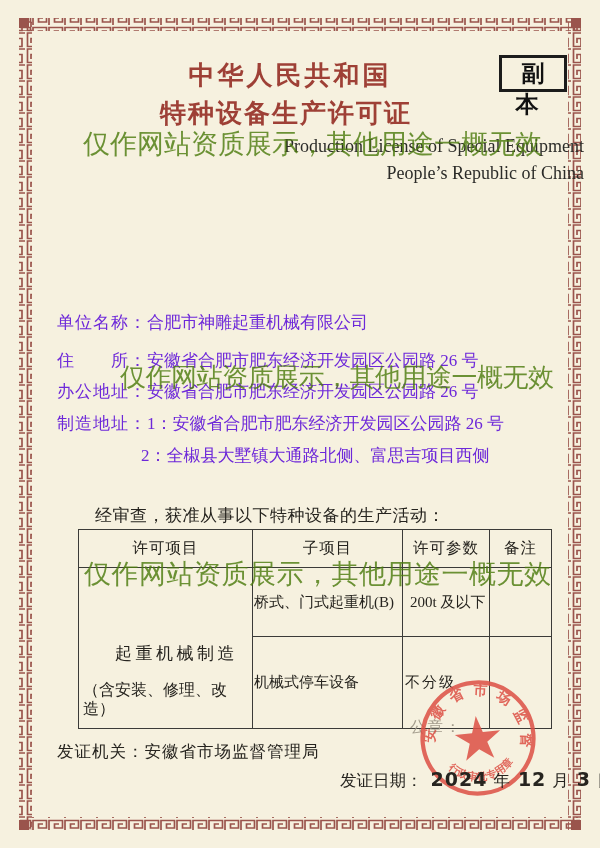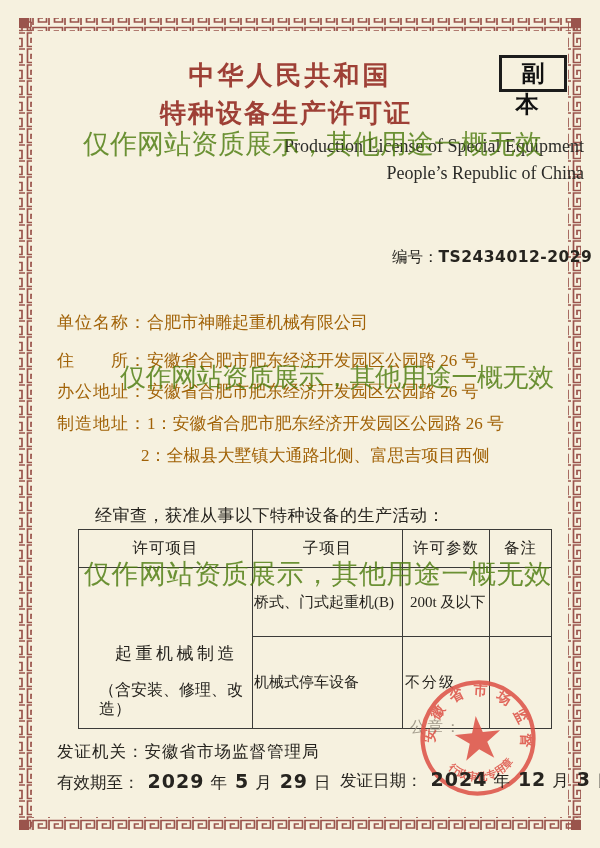--- a/index.html
+++ b/index.html
@@ -16,40 +16,40 @@
                font-size:26px; font-weight:700; letter-spacing:3px; color:#9e4036; }
   .title-cn2 { position:absolute; left:0; top:96px; width:572px; text-align:center;
                font-size:26px; font-weight:700; letter-spacing:2px; color:#9e4036; }
   .title-en  { position:absolute; left:0; width:584px; text-align:right;
                font-size:18px; color:#2b2b28; }
   .en1 { top:136px; } .en2 { top:163px; }
 
   .license-no { position:absolute; left:392px; top:247px; font-size:15.5px; white-space:nowrap; }
   .license-no .num { letter-spacing:0.5px; }
 
-  .row { position:absolute; left:57px; font-size:17px; white-space:nowrap; color:#a16207; }
+  .row { position:absolute; left:57px; font-size:17px; white-space:nowrap; color:#6d28d9; }
   .row .lbl { letter-spacing:1px; }
   .r-name   { top:311px; }
   .r-addr   { top:349px; }
   .r-office { top:380px; }
   .r-mfg1   { top:412px; }
   .r-mfg2   { top:444px; left:141px; }
 
   .intro { position:absolute; left:95px; top:504px; font-size:17px; letter-spacing:0.5px; }
 
   table.lic { position:absolute; left:78px; top:529px; width:473px;
               border-collapse:collapse; table-layout:fixed; }
   table.lic th, table.lic td { border:1.6px solid #3b3b38; font-weight:400; }
   table.lic th { font-size:15.5px; text-align:center; letter-spacing:1px; height:38px; }
   tr.r1 { height:69px; } tr.r2 { height:92px; }
   td.sub   { font-size:15px; padding-left:1px; }
   td.param { font-size:15px; padding-left:7px; }
   td.item-cell { vertical-align:bottom; padding-bottom:10px; }
   .item-l1 { font-size:17px; letter-spacing:3.5px; padding-left:36px; line-height:19px; }
-  .item-l2 { font-size:16px; padding-left:4px; line-height:19px; margin-top:17px;margin-left:16px; }
+  .item-l2 { font-size:16px; padding-left:4px; line-height:19px; margin-top:17px; }
 
   .seal-caption { position:absolute; left:366px; top:717px; font-size:15.5px; color:#a39c8c; letter-spacing:2px;margin-left:44px; }
   .seal { position:absolute; left:415px; top:675px; }
 
   .f-row { position:absolute; font-size:16.5px; white-space:nowrap; }
   .f-authority { left:57px; top:741px; letter-spacing:1px; }
   .f-valid     { left:57px; top:770px; }
   .f-issue     { left:340px; top:768px; }
   .num { font-family:"DejaVu Sans","Liberation Sans",sans-serif; font-weight:600; }
   .date .num { font-size:19px; letter-spacing:1px; margin:0 6px 0 8px; }
@@ -85,23 +85,20 @@
     <rect x="571" y="820" width="10" height="10" fill="#9a544c"></rect>
   </svg>
 
   <div class="badge">副本</div>
 
   <div class="title-cn1">中华人民共和国</div>
   <div class="title-cn2">特种设备生产许可证</div>
   <div class="title-en en1">Production License of Special Equipment</div>
   <div class="title-en en2">People’s Republic of China</div>
 
-  <div class="license-no">
-    <span>编号：</span><span class="num">TS2434012-2029</span>
-  </div>
 
   <div class="row r-name">
     <span class="lbl">单位名称：</span><span>合肥市神雕起重机械有限公司</span>
   </div>
   <div class="row r-addr">
     <span class="lbl">住　　所：</span><span>安徽省合肥市肥东经济开发园区公园路 26 号</span>
   </div>
   <div class="row r-office">
     <span class="lbl">办公地址：</span><span>安徽省合肥市肥东经济开发园区公园路 26 号</span>
   </div>
@@ -158,23 +155,20 @@
       <text font-size="10.5" fill="#dd5045" font-weight="700">
         <textPath href="#arcBot" startOffset="4" textLength="74">行政审批专用章</textPath>
       </text>
     </g>
   </svg>
 
   <div class="f-row f-authority">
     <span>发证机关：</span><span>安徽省市场监督管理局</span>
   </div>
 
-  <div class="f-row f-valid date">
-    <span>有效期至：</span><span class="num">2029</span><span class="unit">年</span><span class="num">5</span><span class="unit">月</span><span class="num">29</span><span class="unit">日</span>
-  </div>
 
   <div class="f-row f-issue date">
     <span>发证日期：</span><span class="num">2024</span><span class="unit">年</span><span class="num">12</span><span class="unit">月</span><span class="num">3</span><span class="unit">日</span>
   </div>
 
   <div class="wm wm1">仅作网站资质展示，其他用途一概无效</div>
   <div class="wm wm2">仅作网站资质展示，其他用途一概无效</div>
   <div class="wm wm3">仅作网站资质展示，其他用途一概无效</div>
 
 </div>

